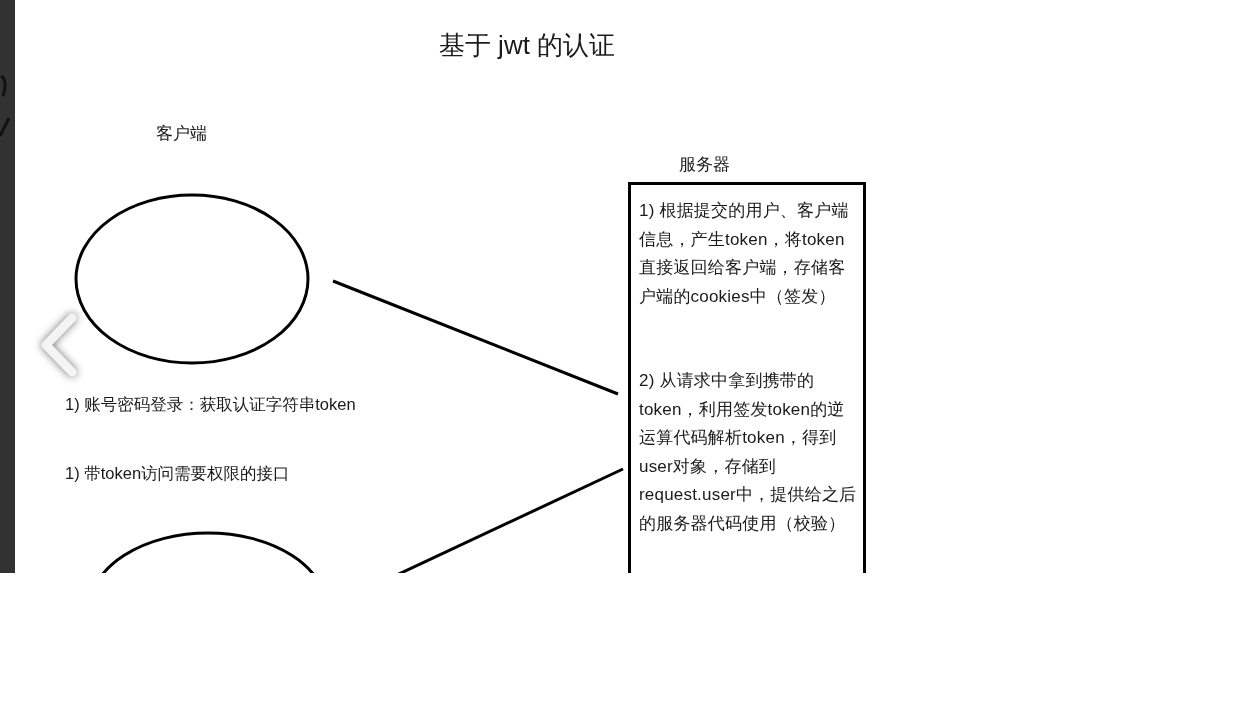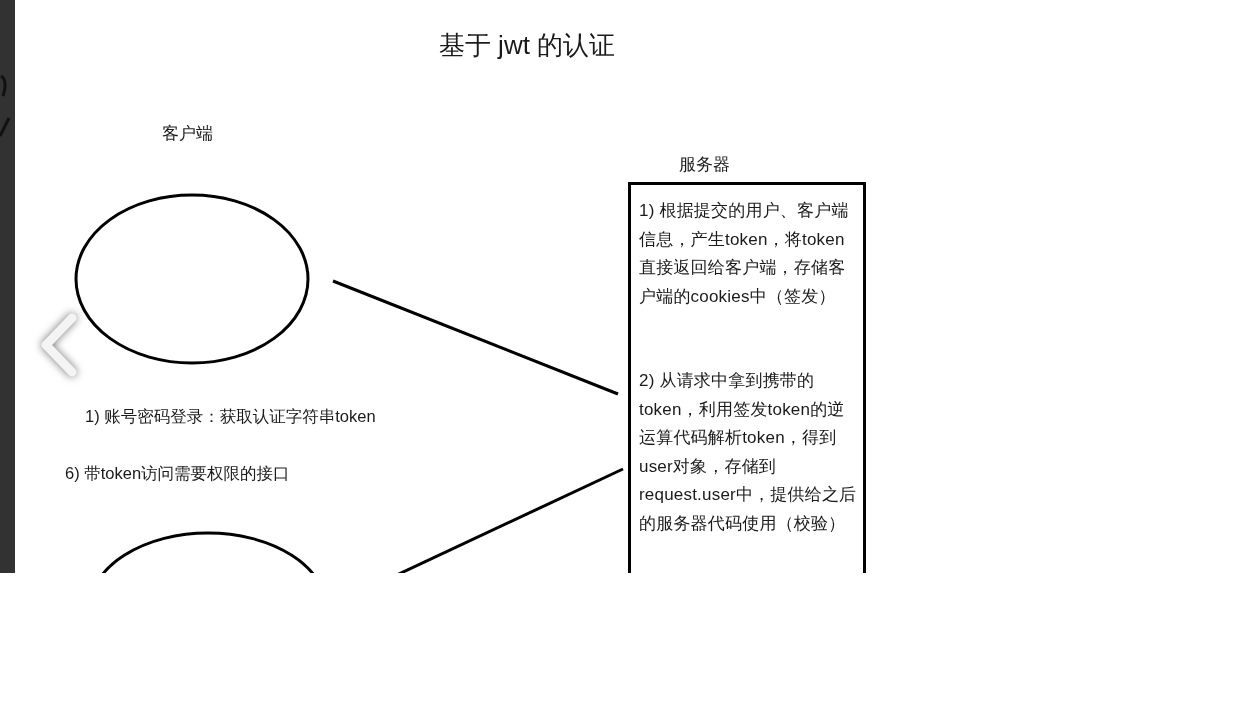--- a/index.html
+++ b/index.html
@@ -33,21 +33,21 @@
     z-index: 2;
   }
   .col-label {
     position: absolute;
     top: 122px;
     font-size: 17px;
     color: #1a1a1a;
     z-index: 2;
     white-space: nowrap;
   }
-  .col-label.client { left: 162px; text-align: center; }
+  .col-label.client { left: 156px; text-align: center; }
   .col-label.server { left: 679px; margin-top: 31px; }
   .server-box {
     position: absolute;
     left: 628px;
     top: 182px;
     width: 238px;
     height: 510px;
     border: 3px solid #000000;
     box-sizing: border-box;
     background: #ffffff;
@@ -63,21 +63,21 @@
   }
   .server-box p.step-2 { margin-top: 56px; }
   .note {
     position: absolute;
     left: 65px;
     font-size: 16.5px;
     color: #1a1a1a;
     z-index: 2;
     white-space: nowrap;
   }
-  .note.n1 { top: 406px; margin-left: 20px; }
+  .note.n1 { top: 394px; }
   .note.n2 { top: 463px; }
   
   .edge-strip {
     position: absolute;
     left: 0; top: 0;
     width: 15px; height: 714px;
     background: #323232;
     z-index: 3;
   }
   .edge-strip svg { position: absolute; left: 0; top: 0; }
@@ -111,21 +111,21 @@
 
   <div class="col-label client">客户端</div>
   <div class="col-label server">服务器</div>
 
   <div class="server-box">
     <p class="step-1">1) 根据提交的用户、客户端信息，产生token，将token直接返回给客户端，存储客户端的cookies中（签发）</p>
     <p class="step-2">2) 从请求中拿到携带的token，利用签发token的逆运算代码解析token，得到user对象，存储到request.user中，提供给之后的服务器代码使用（校验）</p>
   </div>
 
   <div class="note n1">1) 账号密码登录：获取认证字符串token</div>
-  <div class="note n2">6) 带token访问需要权限的接口</div>
+  <div class="note n2">1) 带token访问需要权限的接口</div>
 
   <div class="edge-strip">
     <svg width="15" height="714" viewBox="0 0 15 714">
       <path d="M1 76 Q8 80 3 96" fill="none" stroke="#111111" stroke-width="3"></path>
       <path d="M9 118 Q4 128 0 136" fill="none" stroke="#111111" stroke-width="3"></path>
       <path d="M10 600 Q3 612 0 622" fill="none" stroke="#111111" stroke-width="3"></path>
     </svg>
   </div>
 
   <button class="prev-btn">

